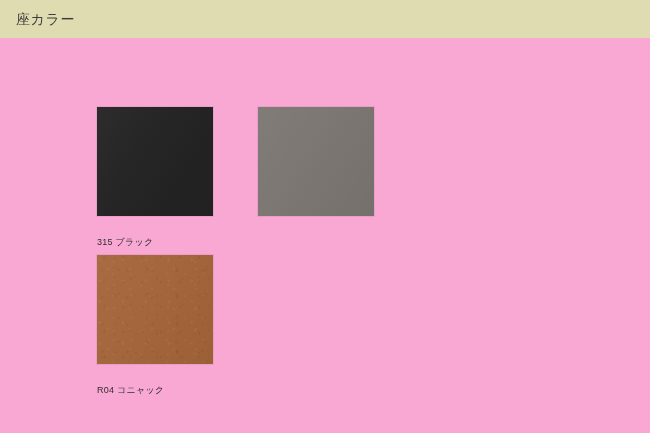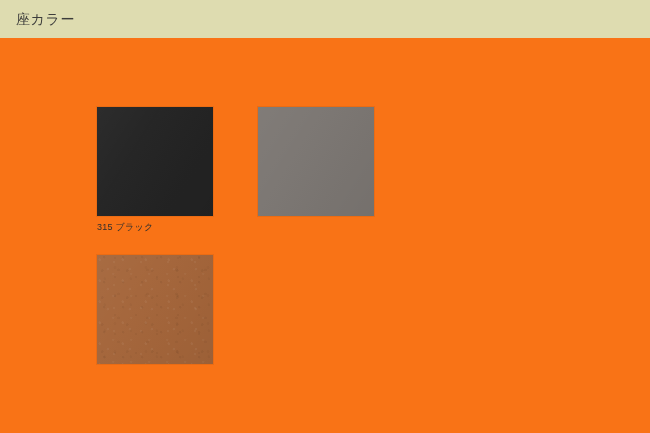--- a/index.html
+++ b/index.html
@@ -13,21 +13,21 @@
     background: #ffffff;
     font-family: "Liberation Sans", "DejaVu Sans", sans-serif;
     overflow: hidden;
     position: relative;
   }
 
   #page {
     position: relative;
     width: 650px;
     height: 433px;
-    background: #f97316;
+    background: #f9a8d4;
   }
 
   
   .header-band {
     position: absolute;
     left: 0;
     top: 0;
     width: 650px;
     height: 38px;
     background: #dedcb0;
@@ -94,21 +94,21 @@
     inset: 0;
     pointer-events: none;
     background: linear-gradient(122deg,
         rgba(255,255,255,0.045) 0%,
         rgba(255,255,255,0.015) 34%,
         rgba(0,0,0,0.025) 72%,
         rgba(0,0,0,0.05) 100%);
   }
 
   .swatch-label {
-    margin-top: 5px;
+    margin-top: 20px;
     font-size: 9px;
     line-height: 12px;
     color: #2f2f2f;
     letter-spacing: 0.25px;
     white-space: nowrap;
   }
 </style>
 </head>
 <body>
 
@@ -125,16 +125,17 @@
       <div class="swatch-label">315 ブラック</div>
     </div>
 
     <div class="swatch-cell" style="left:258px; top:69px;">
       <div class="swatch-chip sheen" style="background-color:#7b7672;"></div>
     </div>
 
 
     <div class="swatch-cell" style="left:97px; top:217px;">
       <div class="swatch-chip grain sheen" style="background-color:#a4653a;"></div>
+      <div class="swatch-label">R04 コニャック</div>
     </div>
 
   </div>
 </div>
 
 </body></html>

